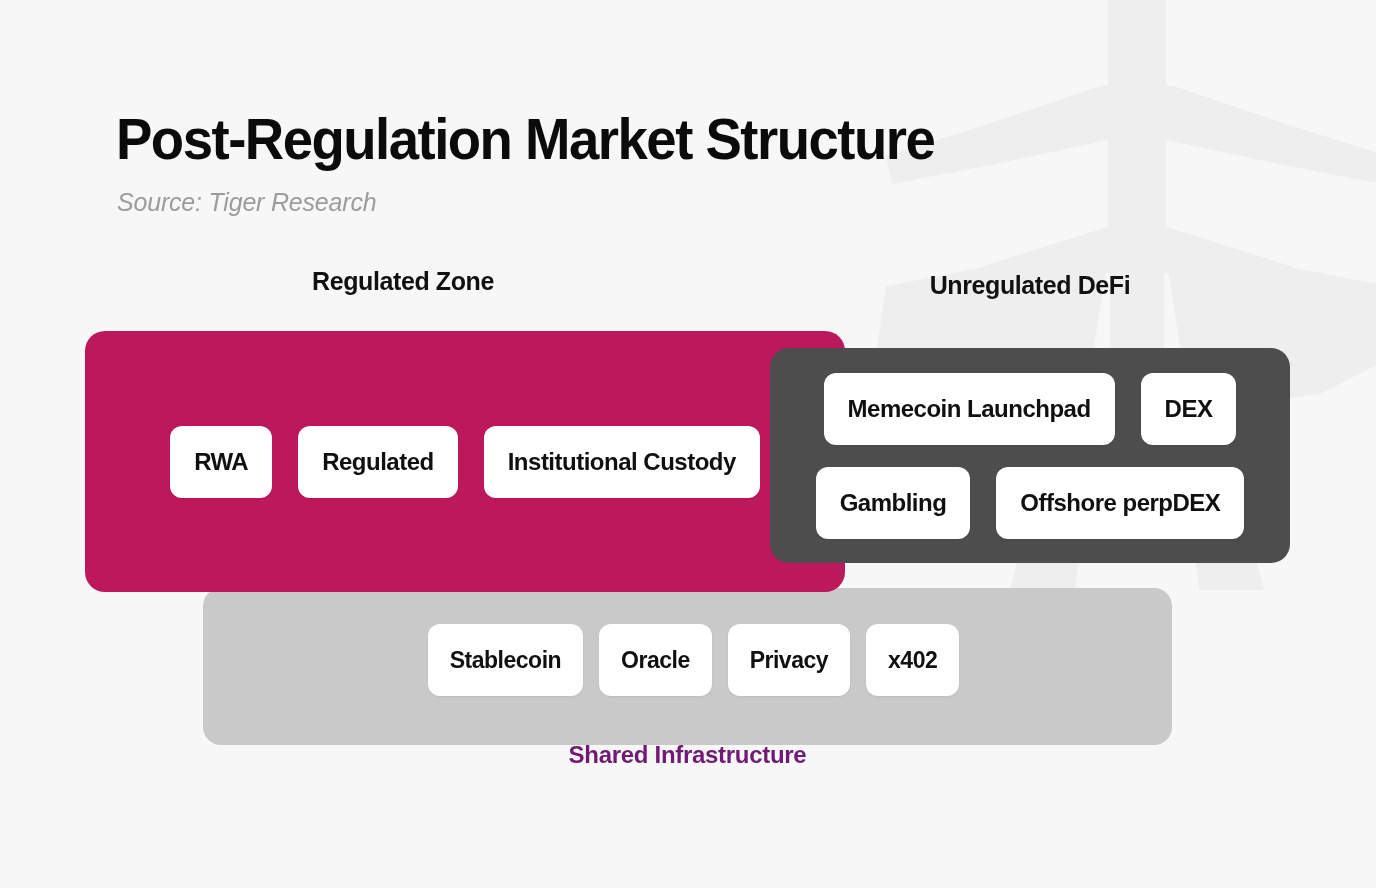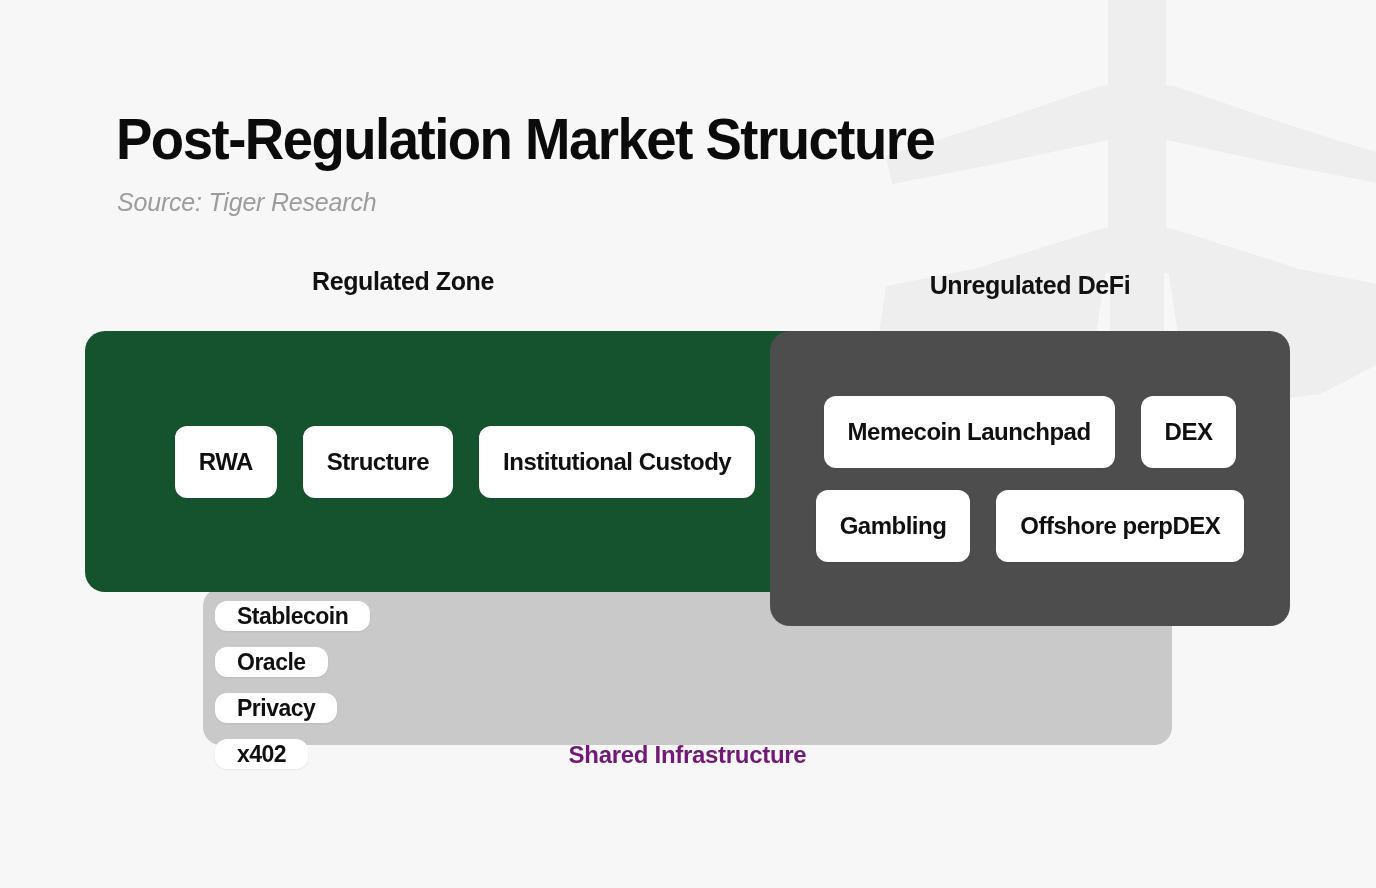--- a/index.html
+++ b/index.html
@@ -98,37 +98,38 @@
     border-radius: 20px;
     display: flex;
     flex-direction: column;
     justify-content: center;
     gap: 22px;
     padding: 28px 22px;
   }
   .panel-regulated {
     left: 85px;  top: 331px;
     width: 760px; height: 261px;
-    background: #14532d;
+    background: #be185d;
     z-index: 3;
   }
   .panel-unregulated {
-    left: 770px; top: 331px;
-    width: 520px; height: 295px;
+    left: 770px; top: 348px;
+    width: 520px; height: 215px;
     background: #4d4d4d;
     z-index: 3;
+    border-radius: 19px;
   }
   .panel-shared {
     left: 203px; top: 588px;
     width: 969px; height: 157px;
     background: #c9c9c9;
     border-radius: 18px;
     z-index: 2;
     display: flex;
-    flex-direction: column;
+    flex-direction: row;
     align-items: flex-start;
     justify-content: center;
     gap: 16px;
     padding: 36px 0 0 12px;
   }
 
   .panel-row {
     display: flex;
     flex-direction: row;
     align-items: center;
@@ -193,21 +194,21 @@
   <div class="panel panel-shared">
     <div class="chip">Stablecoin</div>
     <div class="chip">Oracle</div>
     <div class="chip">Privacy</div>
     <div class="chip">x402</div>
   </div>
 
   <div class="panel panel-regulated">
     <div class="panel-row">
       <div class="chip">RWA</div>
-      <div class="chip">Structure</div>
+      <div class="chip">Regulated</div>
       <div class="chip">Institutional Custody</div>
     </div>
   </div>
 
   <div class="panel panel-unregulated">
     <div class="panel-row">
       <div class="chip">Memecoin Launchpad</div>
       <div class="chip">DEX</div>
     </div>
     <div class="panel-row">

